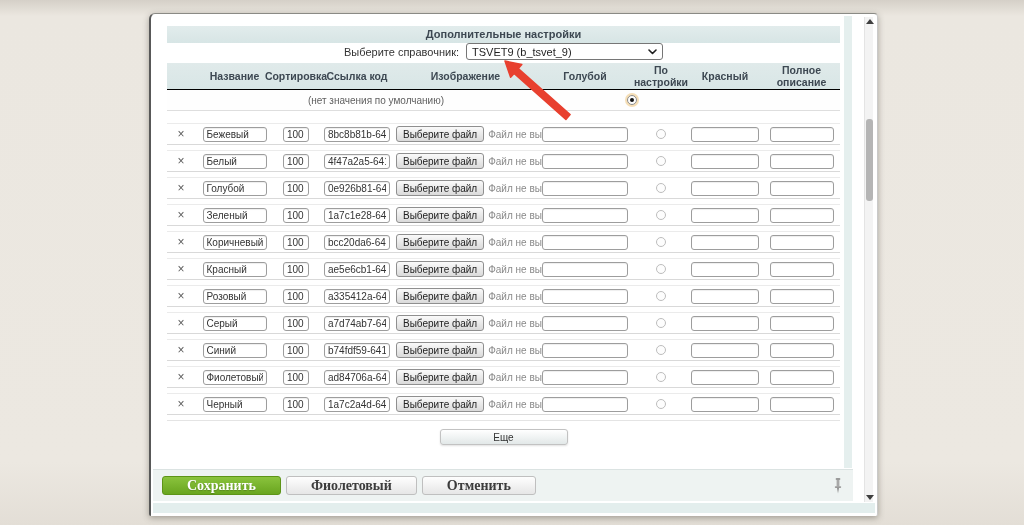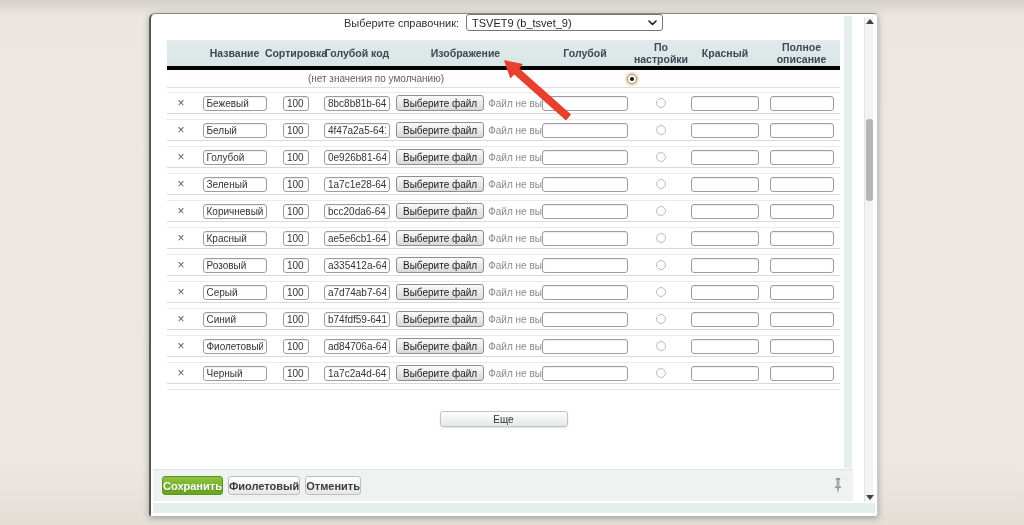--- a/index.html
+++ b/index.html
@@ -40,28 +40,28 @@
   .c.del  { width:28px; }
   .c.name { width:78px; justify-content:center; padding-left:1px; }
   .c.sort { width:46px; }
   .c.code { width:76px; }
   .c.image{ width:140px; justify-content:flex-start; gap:4px; padding-left:1px; }
   .c.link { width:100px; }
   .c.def  { width:52px; }
   .c.desc { width:76px; }
   .c.full { width:77px; }
   .thead {
-    margin-top:9px; height:26px;
+    margin-top:3px; height:26px;
     background:linear-gradient(#e0eaea,#d8e6e6);
     font-size:10.5px; font-weight:bold; color:#3d4852; text-align:center;
   }
   .thead .c { line-height:1.15; }
   .emptyrow {
-    height:22px; background:#fefefe; margin-bottom:4px;
-    border-top:4px solid #000000; border-bottom:1px solid #dedede;gap:24px;
+    height:22px; background:#fefefe; margin-bottom:12px;
+    border-top:1px solid #000000; border-bottom:1px solid #dedede;gap:24px;
   }
   .emptyrow .span-left { width:468px; text-align:center; font-size:10px; color:#5f5f5f; }
   .row {
     height:22px; background:#fff; margin-bottom:5px;
     border-top:1px solid #ebebeb; border-bottom:1px solid #d9d9d9;
   }
   .table-end { border-top:1px solid #e4e4e4; margin-top:3px; }
   input.fld {
     border:1px solid #9d9d9d; border-radius:3px; height:15px; font-size:10px; color:#333;
     padding:0 3px; font-family:"Liberation Sans", sans-serif;
@@ -77,36 +77,36 @@
     font-family:"Liberation Sans", sans-serif; white-space:nowrap;
   }
   .filestatus { font-size:10px; color:#8a8a8a; white-space:nowrap; }
   .radio {
     width:10px; height:10px; border:1px solid #bdbdbd; border-radius:50%;
     background:#fdfdfd; display:inline-flex; align-items:center; justify-content:center; cursor:pointer;
   }
   .radio.checked { border-color:#8e8e8e; box-shadow:0 0 0 2px rgba(233,176,74,.4); }
   .radio.checked::after { content:""; width:4px; height:4px; border-radius:50%; background:#111; }
   
-  .more-wrap { display:flex; justify-content:center; margin-top:21px; }
+  .more-wrap { display:flex; justify-content:center; margin-top:8px; }
   .morebtn {
     width:128px; height:16px; font-size:10px; color:#333;
     border:1px solid #c2c2c2; border-radius:3px;
     background:linear-gradient(#ffffff,#e2e8e8); box-shadow:0 1px 2px rgba(0,0,0,.12);
     cursor:pointer; font-family:"Liberation Sans", sans-serif;
   }
   
   .footer {
     position:absolute; left:2px; right:24px; top:455px; height:32px;
     background:#eef3f2; border-top:1px solid #dbe3e2;
     display:flex; align-items:center; padding-left:9px; gap:5px;
   }
   .btn {
-    height:19px; font-size:11px; font-weight:bold; border-radius:3px; cursor:pointer;
-    padding:0 0; font-family:Liberation Sans, sans-serif;
+    height:19px; font-size:14px; font-weight:bold; border-radius:3px; cursor:pointer;
+    padding:0 24px; font-family:Liberation Serif, serif;
   }
   .btn.save {
     color:#fff; border:1px solid #5d9417; text-shadow:0 1px 1px rgba(0,0,0,.2);
     background:linear-gradient(#8ac33d,#69a51f);
   }
   .btn.plain { color:#3c3c3c; border:1px solid #bfbfbf; background:linear-gradient(#fefefe,#e6e6e6); }
   .pin { position:absolute; right:10px; top:7px; cursor:pointer; }
   .page-bottom-strip { position:absolute; left:2px; right:2px; bottom:3px; height:10px; background:#e3eeed; }
   
   .green-strip { position:absolute; right:25px; top:2px; bottom:48px; width:8px; background:#e5efee; }
@@ -120,36 +120,37 @@
   .scroll-arrow.down { bottom:2px; border-top:5px solid #3f3f3f; }
   
   .arrow-svg { position:absolute; left:498px; top:53px; pointer-events:none; }
 </style>
 </head>
 <body>
 
 <div class="page">
   <div class="content">
 
+    <div class="titlebar">Дополнительные настройки</div>
 
     <div class="selectrow">
       <span class="lbl">Выберите справочник:</span>
       <div class="selectbox">
         <span>TSVET9 (b_tsvet_9)</span>
         <svg width="9" height="6" viewBox="0 0 9 6">
             <polyline points="1,1 4.5,4.5 8,1" fill="none" stroke="#1f1f1f" stroke-width="1.6" stroke-linecap="round" stroke-linejoin="round"></polyline>
           </svg>
       </div>
     </div>
 
     <div class="cols thead">
       <div class="c del"></div>
       <div class="c name" style="justify-content:center">Название</div>
       <div class="c sort">Сортировка</div>
-      <div class="c code">Голубой код</div>
+      <div class="c code">Ссылка код</div>
       <div class="c image" style="justify-content:center">Изображение</div>
       <div class="c link">Голубой</div>
       <div class="c def">По настройки</div>
       <div class="c desc">Красный</div>
       <div class="c full">Полное описание</div>
     </div>
 
     <div class="cols emptyrow">
       <div class="span-left">(нет значения по умолчанию)</div>
       <div class="c def">

